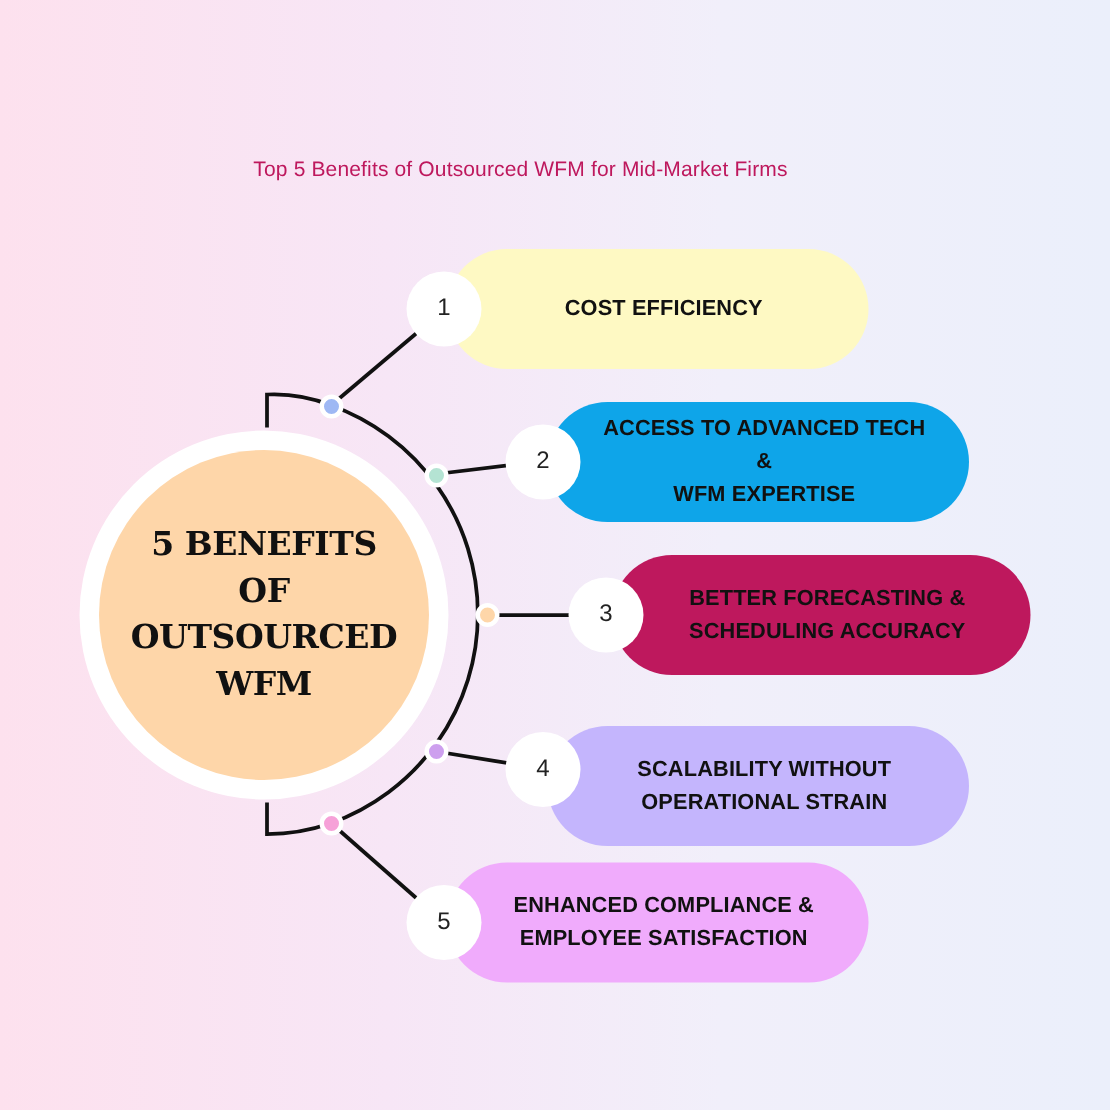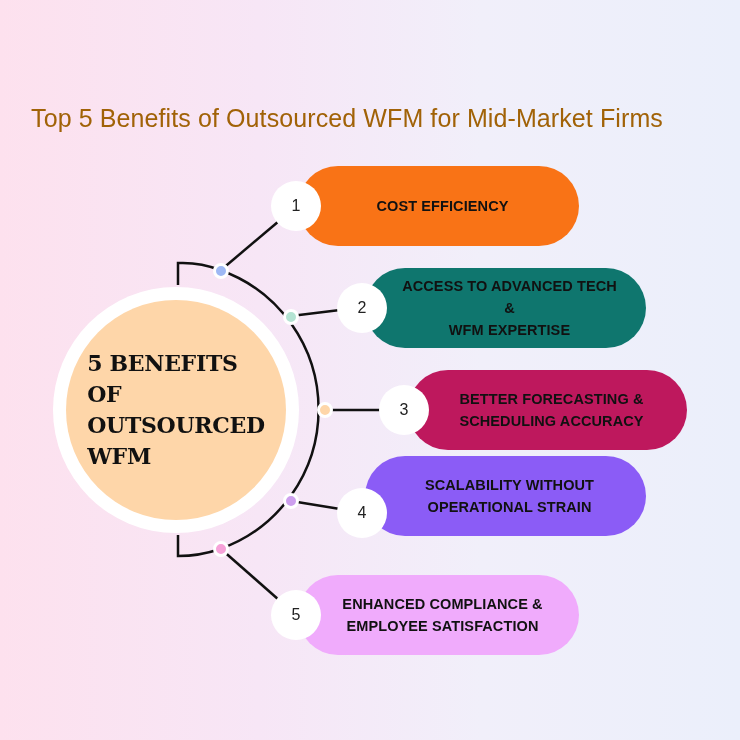--- a/index.html
+++ b/index.html
@@ -3,31 +3,31 @@
 <meta charset="utf-8">
 <style>
   html, body { margin:0; padding:0; }
   body {
     width:740px; height:740px; overflow:hidden; position:relative;
     background: linear-gradient(90deg, #fde1ee 0%, #f7e6f6 35%, #f1effa 65%, #ebeffb 100%);
     font-family: "Liberation Sans", sans-serif;
   }
   .title {
     position:absolute; left:0; width:694px; top:104px; text-align:center;
-    font-size:25px; color:#a16207; letter-spacing:0.1px;
+    font-size:14px; color:#be185d; letter-spacing:0.1px;
   }
   svg.connectors { position:absolute; left:0; top:0; width:740px; height:740px; }
   .hub-ring {
     position:absolute; left:53px; top:287px; width:246px; height:246px;
     border-radius:50%; background:#ffffff;
   }
   .hub {
     position:absolute; left:66px; top:300px; width:220px; height:220px;
     border-radius:50%; background:#fed6a9;
-    display:flex; align-items:center; justify-content:center; 
+    display:flex; align-items:center; justify-content:center; text-align:center;
   }
   .hub-text {
     font-family: "DejaVu Serif", serif; font-weight:bold; font-size:22px;
     line-height:31px; color:#111; white-space:pre-line; letter-spacing:-0.3px;
   }
   .pill {
     position:absolute; height:80px; border-radius:40px;
     display:flex; align-items:center; justify-content:center; text-align:center;
     box-sizing:border-box; padding-left:30px; padding-right:22px;
   }
@@ -67,38 +67,38 @@
 <div class="dot" style="left:213px;top:541px;background:#f6a1d8"></div>
 
 <div class="hub-ring"></div>
 <div class="hub" style="background: rgb(254, 214, 169);">
   <div class="hub-text">5 BENEFITS
 OF
 OUTSOURCED
 WFM</div>
 </div>
 
-<div class="pill" style="left:298px;top:166px;width:281px;background:#f97316">
+<div class="pill" style="left:298px;top:166px;width:281px;background:#fef9c3">
   <span class="pill-label">COST EFFICIENCY</span>
 </div>
 <div class="num" style="left:271px;top:181px">1</div>
 
-<div class="pill" style="left:365px;top:268px;width:281px;background:#0f766e">
+<div class="pill" style="left:365px;top:268px;width:281px;background:#0ea5e9">
   <span class="pill-label">ACCESS TO ADVANCED TECH &amp;
 WFM EXPERTISE</span>
 </div>
 <div class="num" style="left:337px;top:283px">2</div>
 
 <div class="pill" style="left:408px;top:370px;width:279px;background:#be185d">
   <span class="pill-label">BETTER FORECASTING &amp;
 SCHEDULING ACCURACY</span>
 </div>
 <div class="num" style="left:379px;top:385px">3</div>
 
-<div class="pill" style="left:365px;top:456px;width:281px;background:#8b5cf6">
+<div class="pill" style="left:365px;top:484px;width:281px;background:#c4b5fd">
   <span class="pill-label">SCALABILITY WITHOUT
 OPERATIONAL STRAIN</span>
 </div>
 <div class="num" style="left:337px;top:488px">4</div>
 
 <div class="pill" style="left:298px;top:575px;width:281px;background:#f0abfc">
   <span class="pill-label">ENHANCED COMPLIANCE &amp;
 EMPLOYEE SATISFACTION</span>
 </div>
 <div class="num" style="left:271px;top:590px">5</div>

